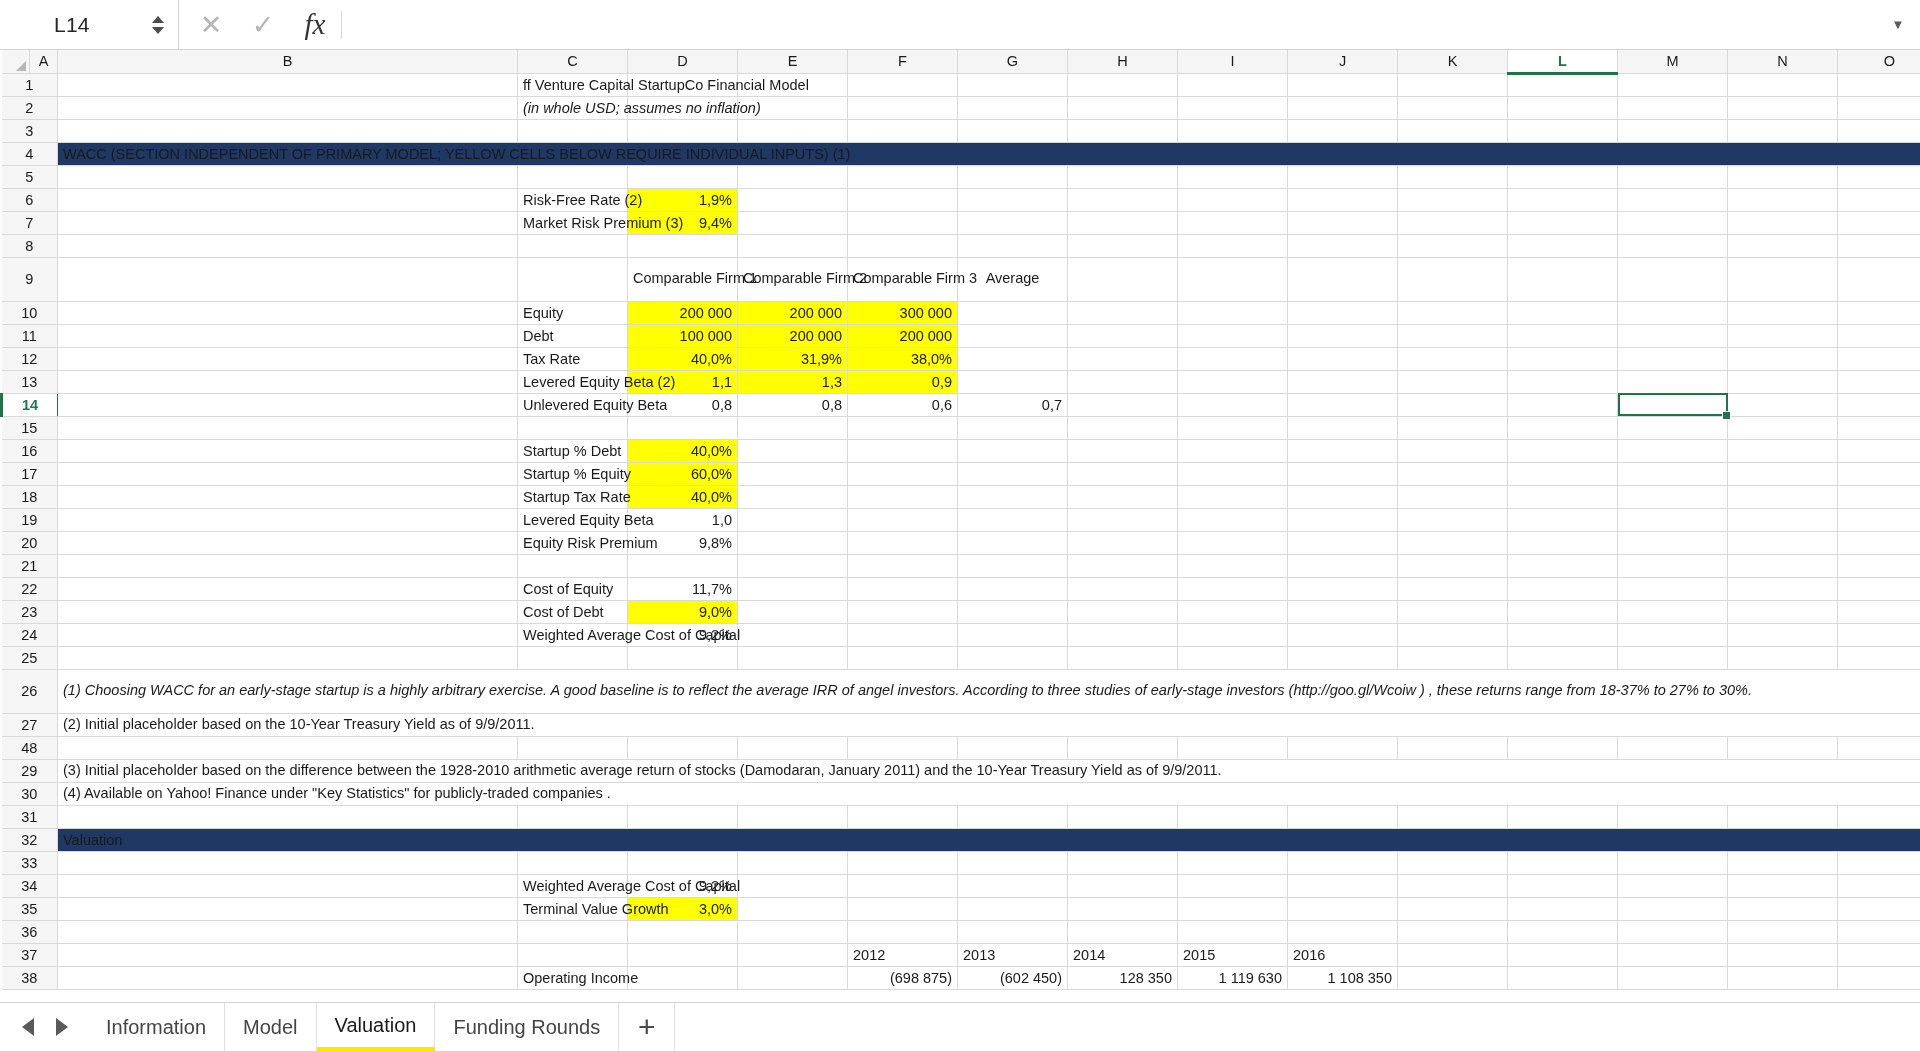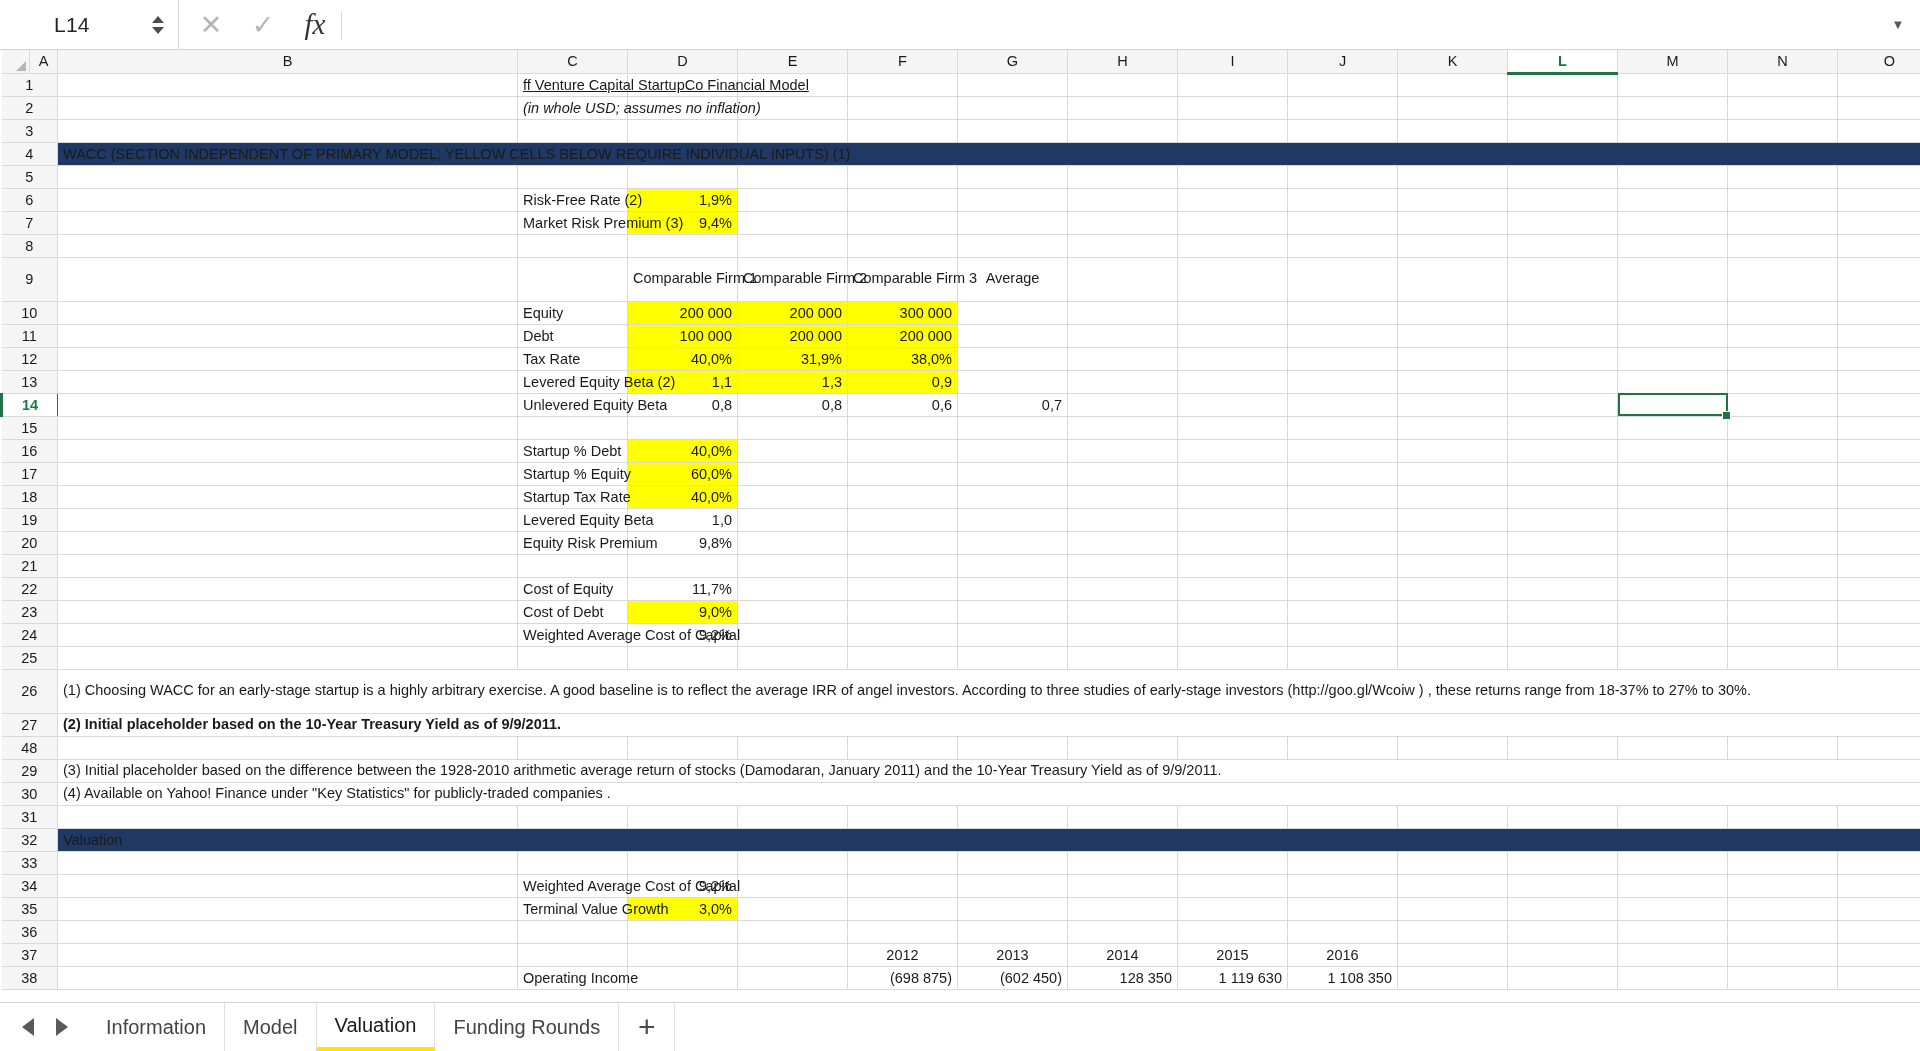--- a/index.html
+++ b/index.html
@@ -139,25 +139,25 @@
   td.rowhdr.sel-row {
     background: #ffffff;
     color: #1a7a45;
     font-weight: bold;
     border-left: 3px solid #217346;
     border-right: 1px solid #217346;
   }
 
   
   .num  { text-align: right; padding-right: 8px; }
-  .ctr  { text-align: center; }
+  .ctr  { text-align: left; }
   .yellow { background: #ffff00; }
   .bold { font-weight: bold; }
   .ital { font-style: italic; }
-  .underline-title { font-weight: bold; text-decoration: underline; }
+  .underline-title { font-weight: bold; }
   .navyband {
     background: #1f3864;
     color: #ffffff;
     font-weight: bold;
     font-size: 14px;
     border-right: none;
   }
   .vline-right { border-right: 1px solid #9a9a9a; }
   .tall2 { height: 44px; }
   .twoline { line-height: 1.45; white-space: pre-line; text-align: center; }
@@ -725,27 +725,27 @@
           <td></td>
           <td></td>
           <td></td>
           <td></td>
           <td></td>
           <td></td>
         </tr>
         <tr class="tall2">
           <td class="rowhdr" colspan="2">26</td>
           <td colspan="15" class="ovf">
-            <span class="flow" style="white-space: normal; max-width: 1850px; line-height: 1.45;">(1) Choosing WACC for an early-stage startup is a highly arbitrary exercise.  A good baseline is to reflect the average IRR of angel investors.  According to three studies of early-stage investors (http://goo.gl/Wcoiw ) , these returns range from 18-37% to 27% to 30%.</span>
+            <span class="flow" style="white-space: normal; max-width: 1850px; line-height: 1.45; font-style: italic;">(1) Choosing WACC for an early-stage startup is a highly arbitrary exercise.  A good baseline is to reflect the average IRR of angel investors.  According to three studies of early-stage investors (http://goo.gl/Wcoiw ) , these returns range from 18-37% to 27% to 30%.</span>
           </td>
         </tr>
         <tr>
           <td class="rowhdr" colspan="2">27</td>
           <td colspan="15" class="ovf">
-            <span class="flow" style="white-space: nowrap; max-width: 1850px; line-height: 1.45; font-weight: bold;">(2) Initial placeholder based on the 10-Year Treasury Yield as of 9/9/2011.</span>
+            <span class="flow" style="white-space: nowrap; max-width: 1850px; line-height: 1.45;">(2) Initial placeholder based on the 10-Year Treasury Yield as of 9/9/2011.</span>
           </td>
         </tr>
         <tr>
           <td class="rowhdr" colspan="2">48</td>
           <td class="vline-right" style="border-right: 1px solid rgb(217, 217, 217);"></td>
           <td class="vline-right"></td>
           <td></td>
           <td></td>
           <td></td>
           <td></td>

